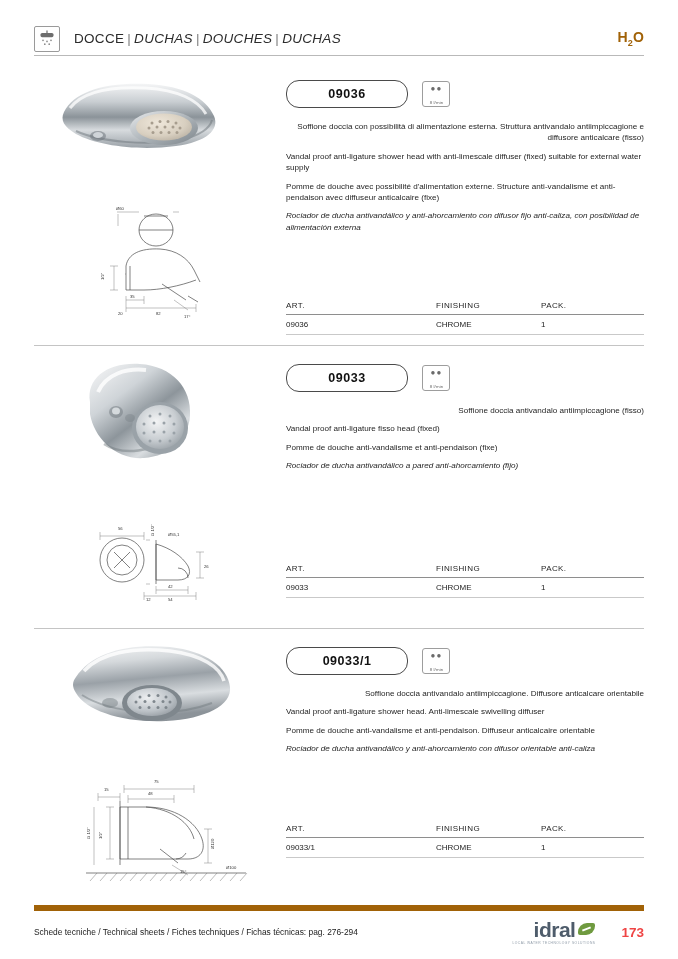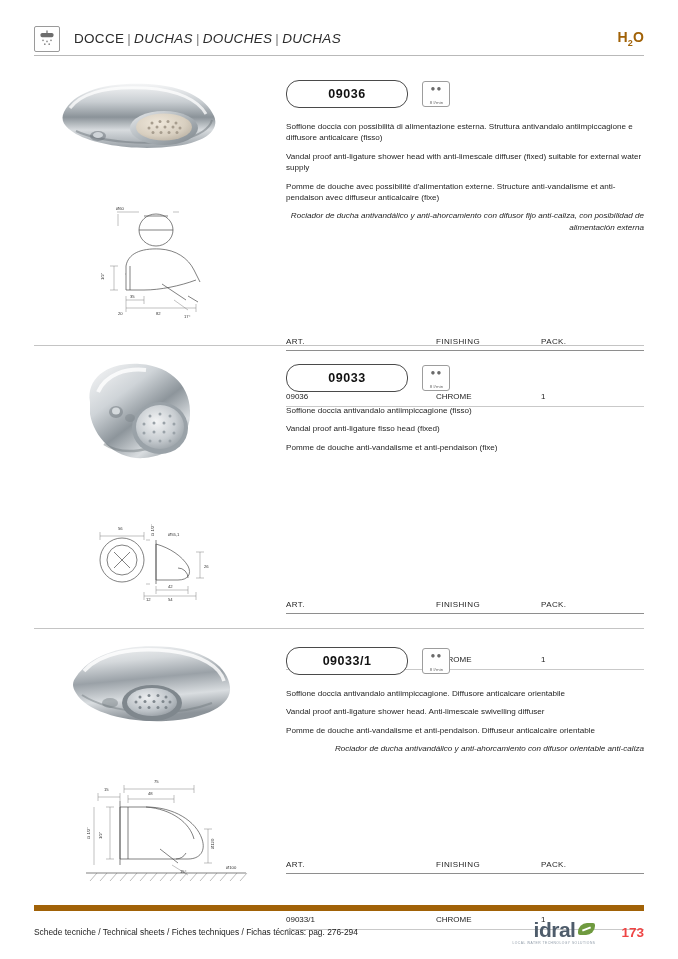--- a/index.html
+++ b/index.html
@@ -142,41 +142,40 @@
   }
 
   .desc {
     margin-top: 13px;
     font-size: 8.1px;
     line-height: 11.4px;
     color: #252525;
   }
   .desc p { margin: 0 0 7px 0; }
   .desc p:last-child { margin-bottom: 0; }
-  .desc .it { font-style: normal; }
+  .desc .it { font-style: normal; text-align: right; }
   .desc .en { font-style: normal; }
   .desc .fr { font-style: normal; }
-  .desc .es { font-style: italic; text-align: right; }
+  .desc .es { font-style: italic; }
 
   
   .art-table {
     position: absolute;
     left: 252px;
     width: 358px;
     font-size: 8px;
     color: #222;
   }
   #table-0 { top: 236px; }
   #table-1 { top: 215px; }
   #table-2 { top: 192px; }
 
   .art-table .row {
     display: flex;
     padding: 3px 0;
-    margin-top: 36px;
   }
   .art-table .head {
     border-bottom: 1px solid #8e8e8e;
     font-size: 8px;
     letter-spacing: 0.4px;
     color: #1f1f1f;
     padding-bottom: 4px;
   }
   .art-table .body {
     border-bottom: 1px solid #c9c9c9;
@@ -484,20 +483,21 @@
   <div class="prod-right">
     <span class="code-chip">09033</span>
     <span class="flow-badge">
       <span class="drops">●●</span>
       <span class="lmin">8 l/min</span>
     </span>
     <div class="desc">
       <p class="it">Soffione doccia antivandalo antiimpiccagione (fisso)</p>
       <p class="en">Vandal proof anti-ligature fisso head (fixed)</p>
       <p class="fr">Pomme de douche anti-vandalisme et anti-pendaison (fixe)</p>
+      <p class="es">Rociador de ducha antivandálico a pared anti-ahorcamiento (fijo)</p>
     </div>
   </div>
 
   <div class="art-table" id="table-1">
     <div class="row head">
       <div class="col-art">ART.</div>
       <div class="col-fin">FINISHING</div>
       <div class="col-pack">PACK.</div>
     </div>
     <div class="row body">

